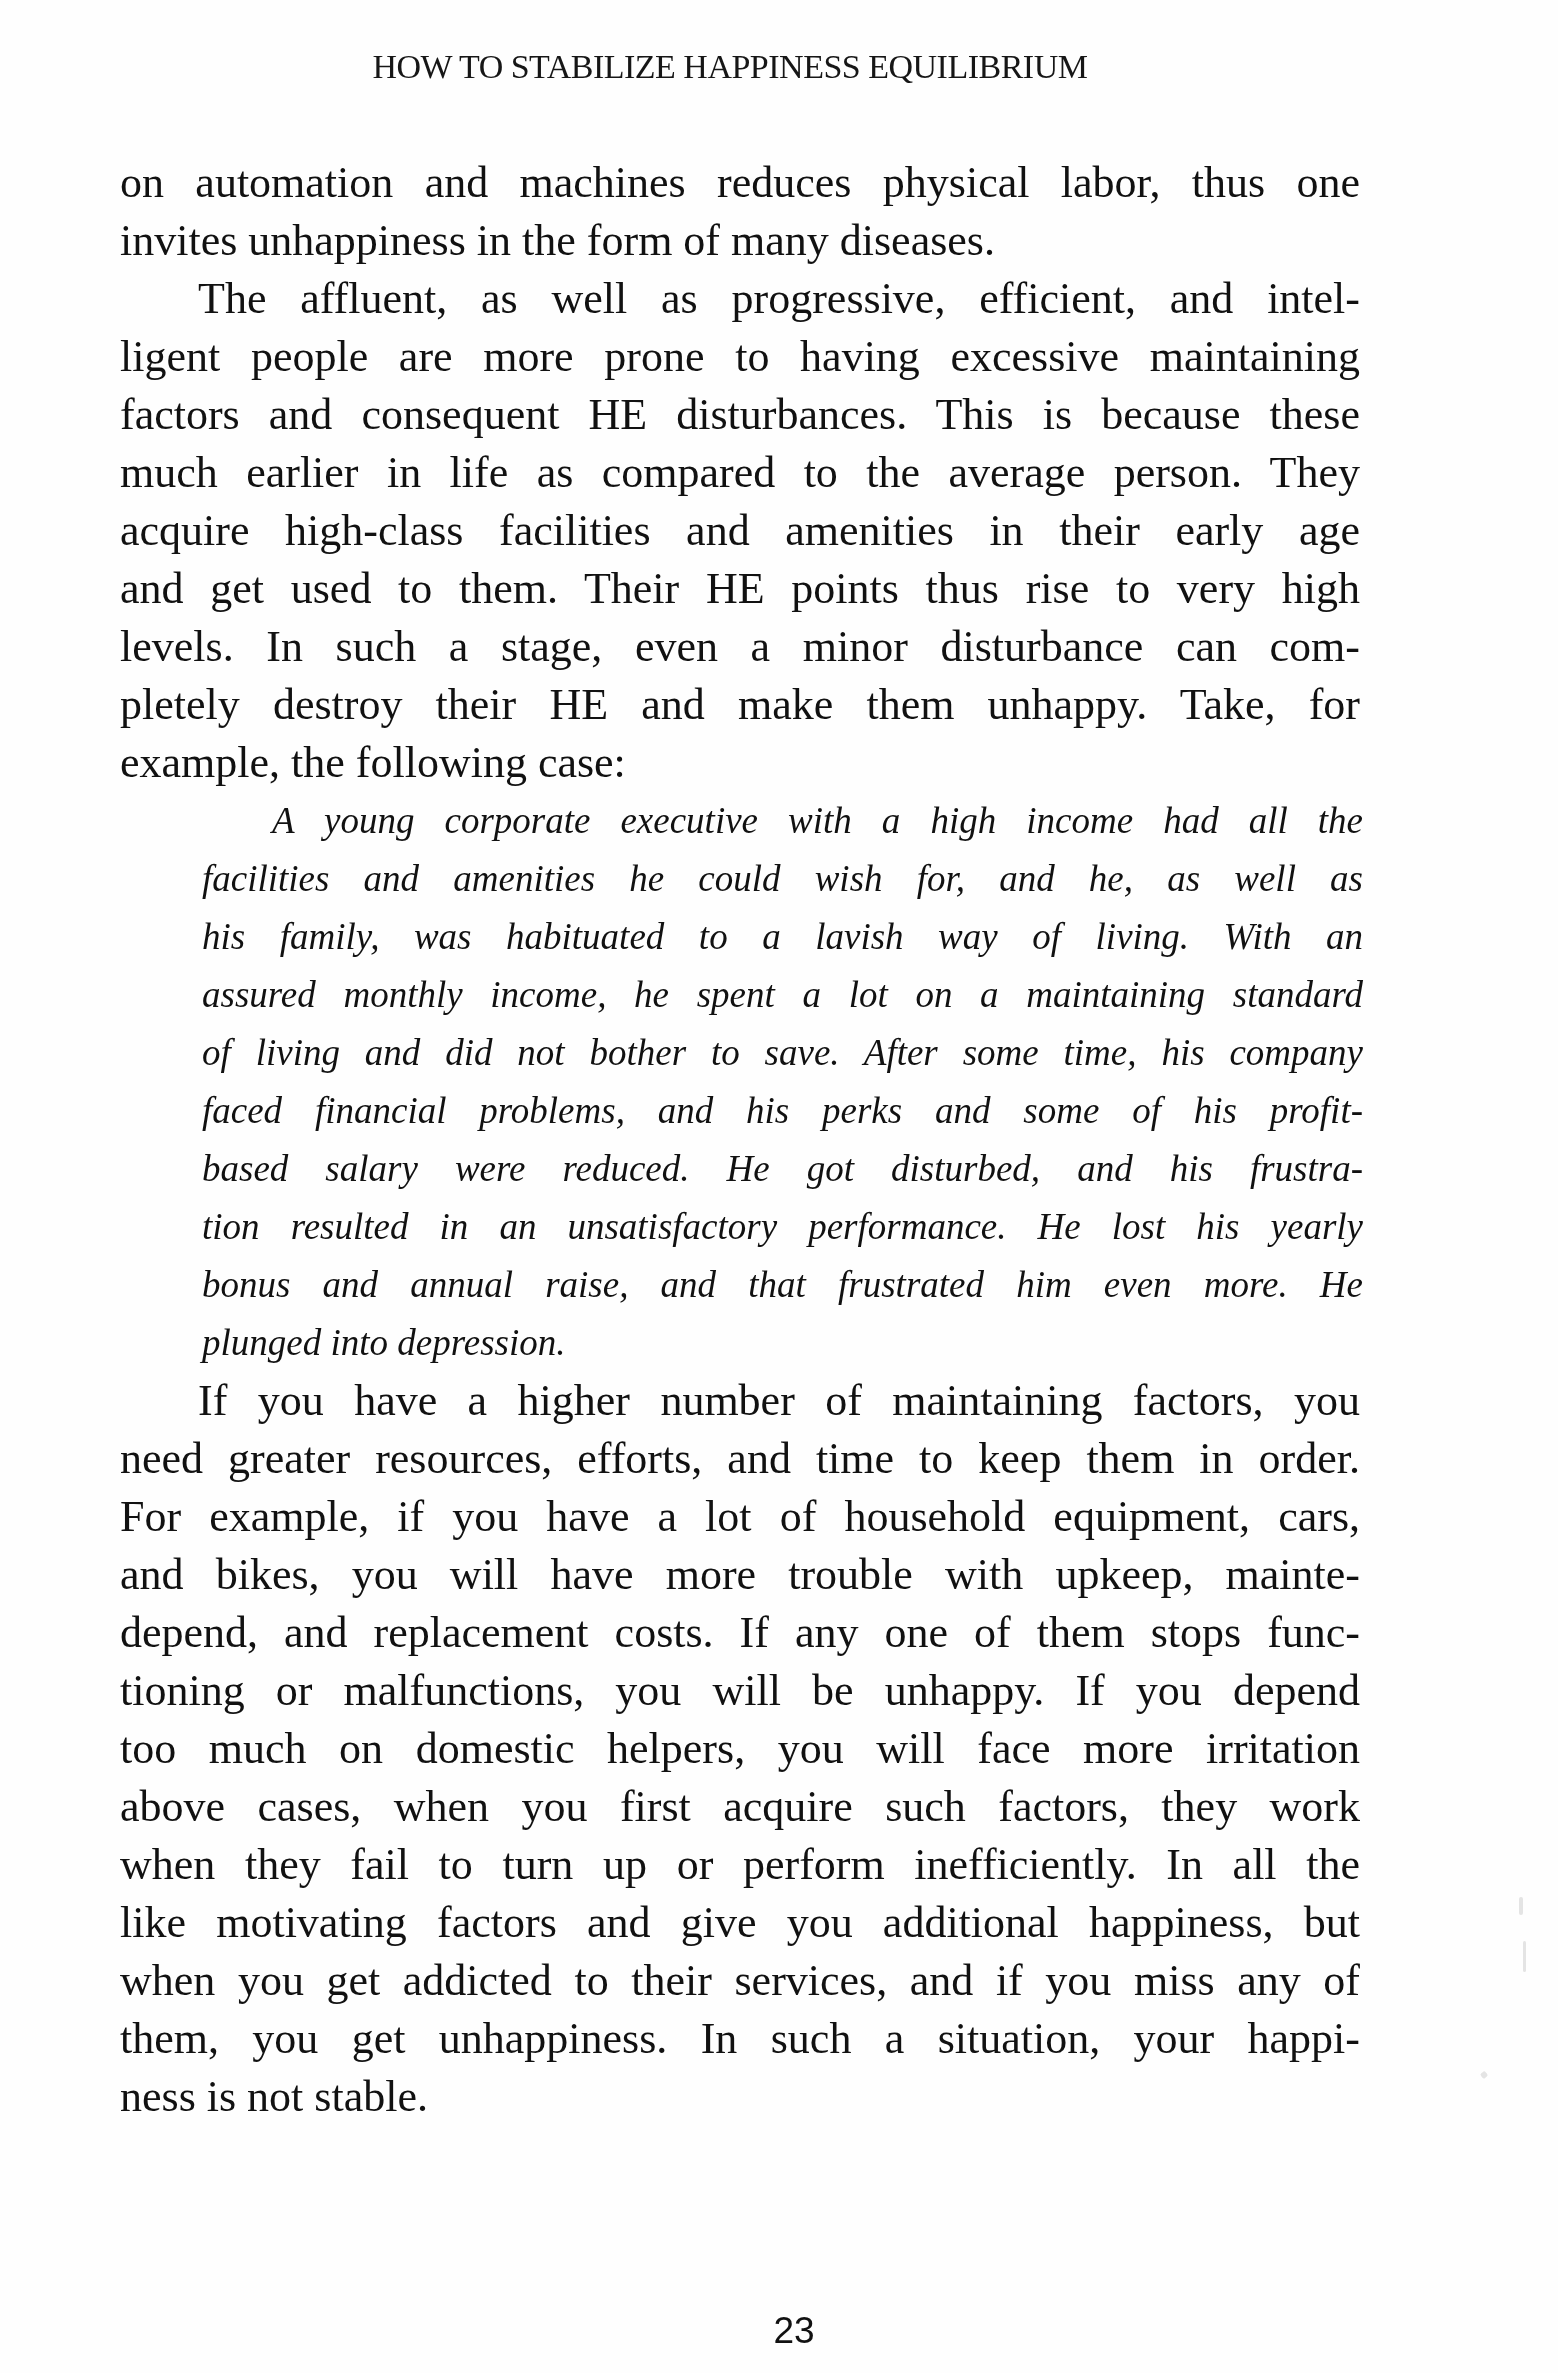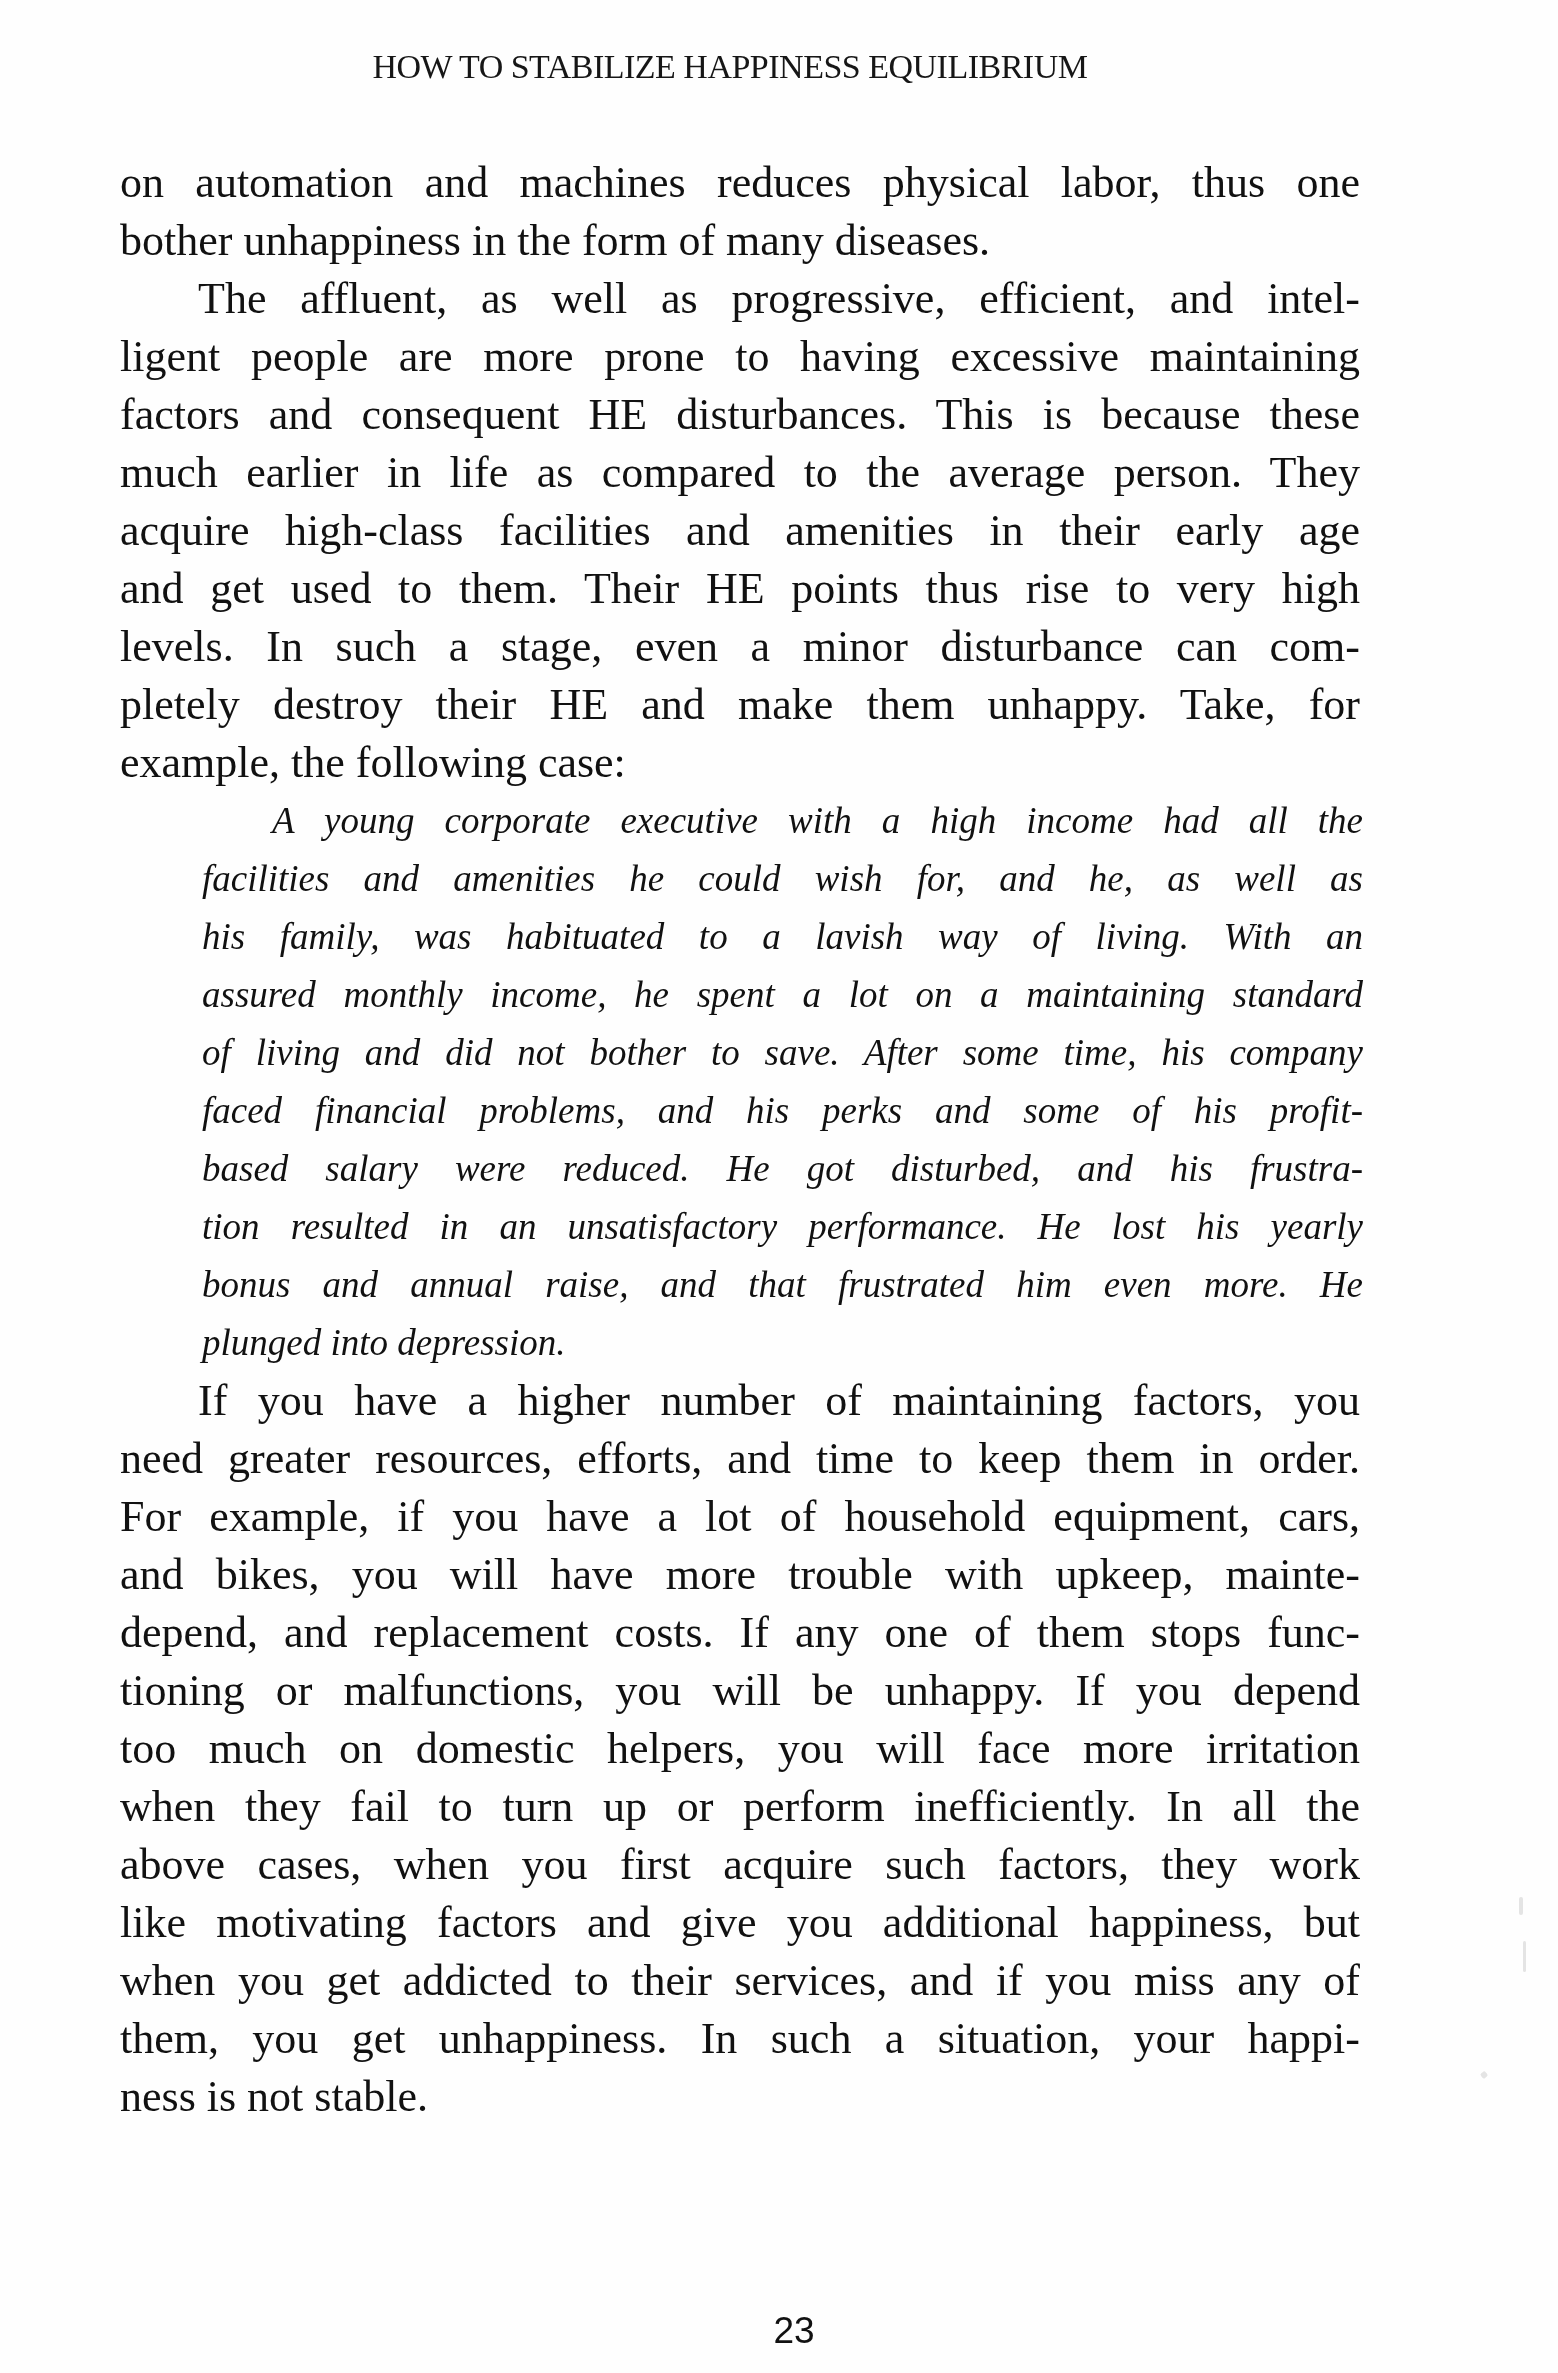--- a/index.html
+++ b/index.html
@@ -86,21 +86,21 @@
 </style>
 </head>
 <body>
 
 <div class="page">
   <div class="running-head">HOW TO STABILIZE HAPPINESS EQUILIBRIUM</div>
 
   <div class="text-block">
     <div class="para">
       <span class="line" style="white-space: nowrap;">on automation and machines reduces physical labor, thus one</span>
-      <span class="line last" style="white-space: nowrap;">bother unhappiness in the form of many diseases.</span>
+      <span class="line last" style="white-space: nowrap;">invites unhappiness in the form of many diseases.</span>
     </div>
 
     <div class="para">
       <span class="line indent" style="white-space: nowrap;">The affluent, as well as progressive, efficient, and intel-</span>
       <span class="line" style="white-space: nowrap;">ligent people are more prone to having excessive maintaining</span>
       <span class="line" style="white-space: nowrap;">factors and consequent HE disturbances. This is because these</span>
       <span class="line" style="white-space: nowrap;">much earlier in life as compared to the average person. They</span>
       <span class="line" style="white-space: nowrap;">acquire high-class facilities and amenities in their early age</span>
       <span class="line" style="white-space: nowrap;">and get used to them. Their HE points thus rise to very high</span>
       <span class="line" style="white-space: nowrap;">levels. In such a stage, even a minor disturbance can com-</span>
@@ -122,22 +122,22 @@
     </div>
 
     <div class="para">
       <span class="line indent" style="white-space: nowrap;">If you have a higher number of maintaining factors, you</span>
       <span class="line" style="white-space: nowrap;">need greater resources, efforts, and time to keep them in order.</span>
       <span class="line" style="white-space: nowrap;">For example, if you have a lot of household equipment, cars,</span>
       <span class="line" style="white-space: nowrap;">and bikes, you will have more trouble with upkeep, mainte-</span>
       <span class="line" style="white-space: nowrap;">depend, and replacement costs. If any one of them stops func-</span>
       <span class="line" style="white-space: nowrap;">tioning or malfunctions, you will be unhappy. If you depend</span>
       <span class="line" style="white-space: nowrap;">too much on domestic helpers, you will face more irritation</span>
+      <span class="line" style="white-space: nowrap;">above cases, when you first acquire such factors, they work</span>
       <span class="line" style="white-space: nowrap;">when they fail to turn up or perform inefficiently. In all the</span>
-      <span class="line" style="white-space: nowrap;">above cases, when you first acquire such factors, they work</span>
       <span class="line" style="white-space: nowrap;">like motivating factors and give you additional happiness, but</span>
       <span class="line" style="white-space: nowrap;">when you get addicted to their services, and if you miss any of</span>
       <span class="line" style="white-space: nowrap;">them, you get unhappiness. In such a situation, your happi-</span>
       <span class="line last" style="white-space: nowrap;">ness is not stable.</span>
     </div>
   </div>
 
   <div class="page-number">23</div>
 
   <div class="scan-mark" style="left:1519px; top:1897px; width:3.9px; height:17.5px;"></div>

